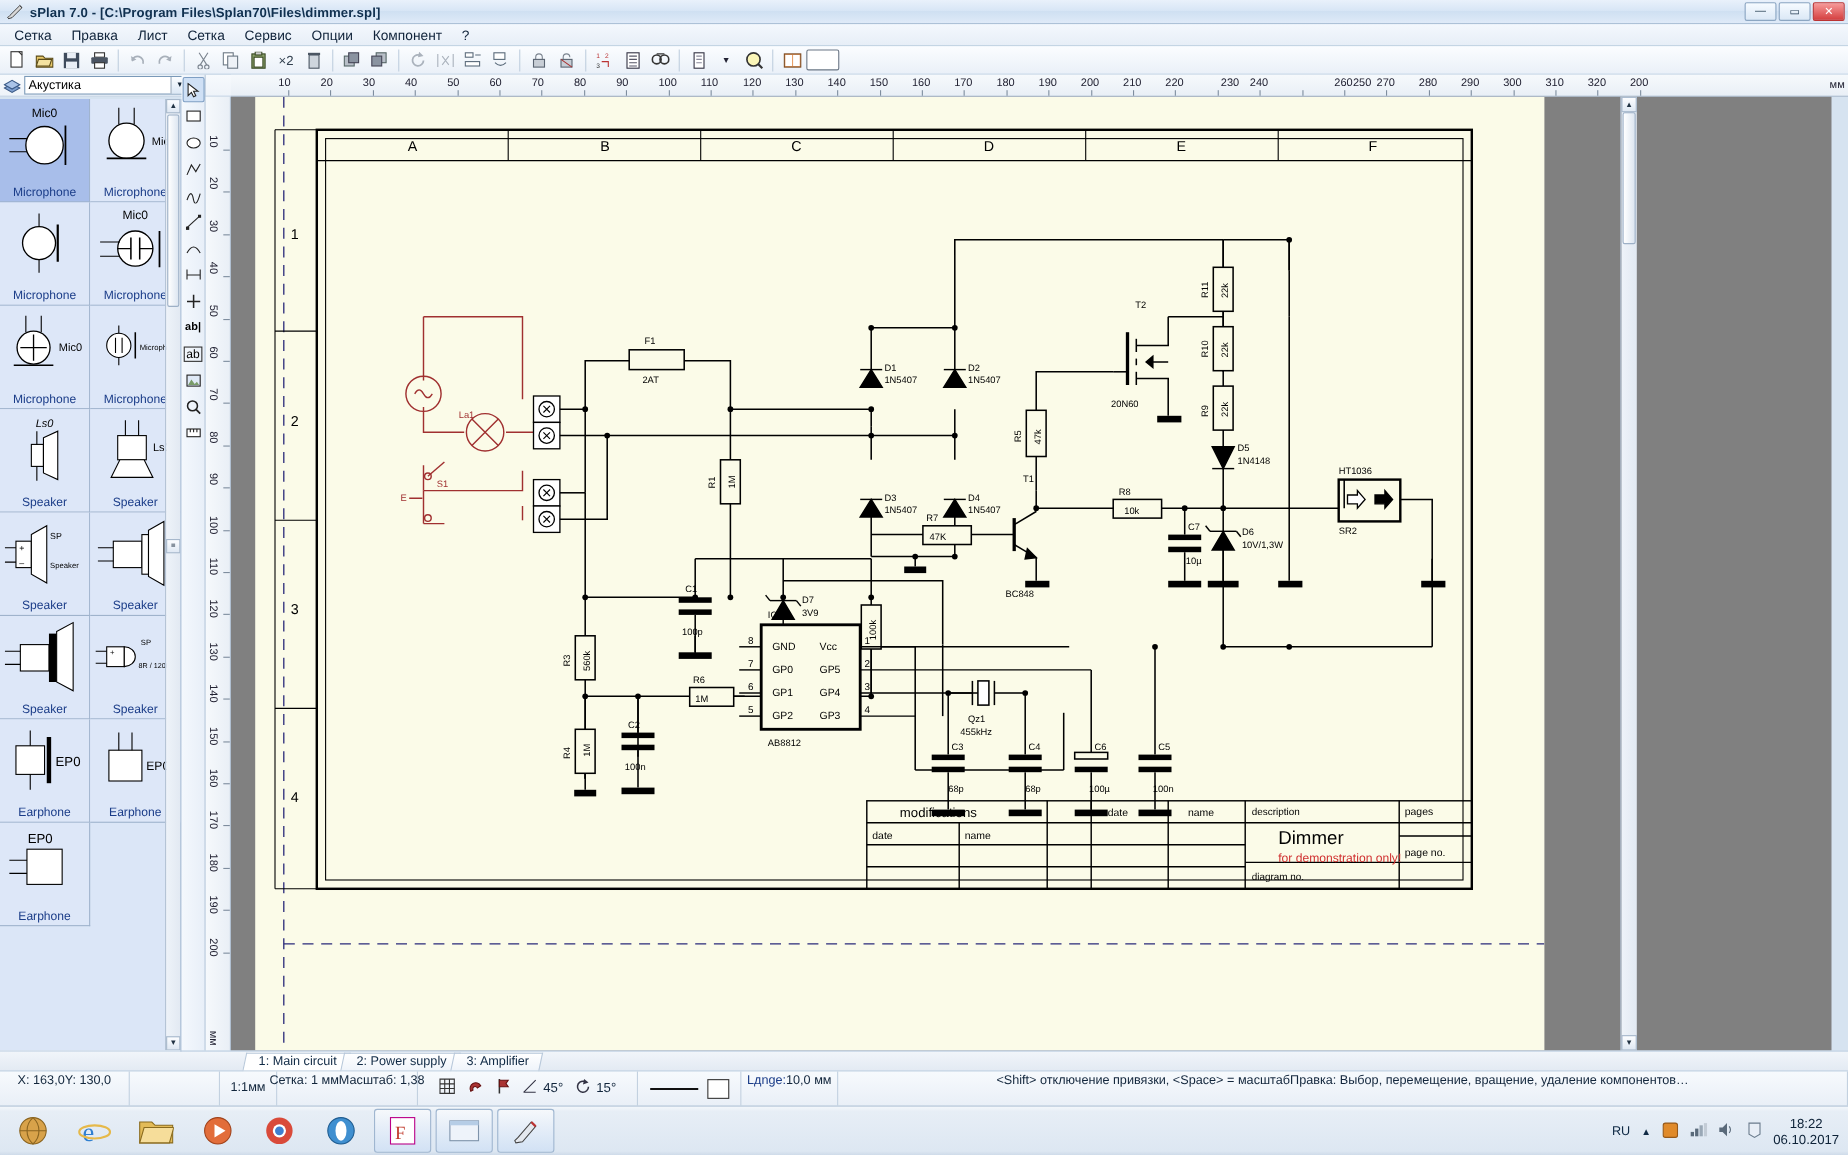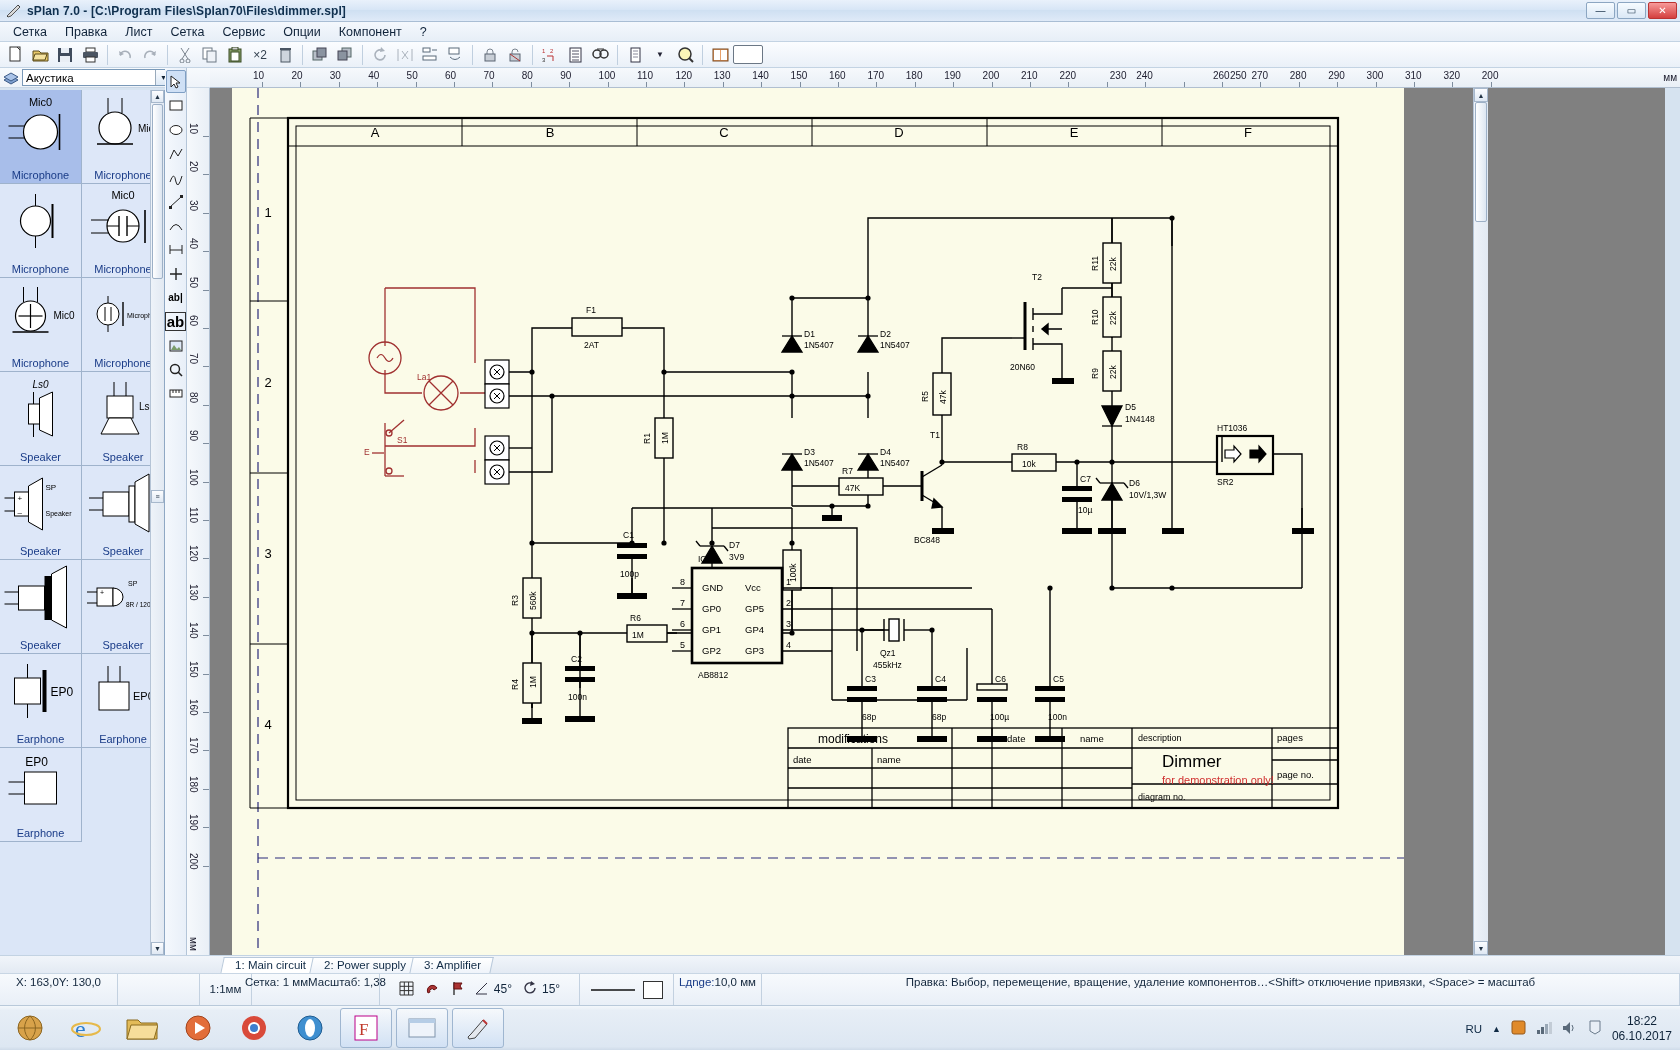--- a/index.html
+++ b/index.html
@@ -654,21 +654,21 @@
       </div>
     <div class="dtool">
       <svg width="14" height="14">
           <path d="M7 1 v12 M1 7 h12" stroke="#222" stroke-width="1.4"></path>
         </svg>
       </div>
     <div class="dtool">
         <span style="font-size:10px;font-weight:bold;">ab|</span>
       </div>
     <div class="dtool">
-      <span style="font-size:15px;font-weight:bold;border:1px solid #333;padding:0 1px;">ab</span>
+      <span style="font-size:11px;font-weight:normal;border:1px solid #333;padding:0 1px;">ab</span>
       </div>
     <div class="dtool">
       <svg width="14" height="12">
           <rect x="1" y="1" width="12" height="10" fill="#dfe9f7" stroke="#222"></rect>
           <path d="M2 10 L5 5 L8 9 L10 7 L12 10 Z" fill="#7a9c6a"></path>
         </svg>
       </div>
     <div class="dtool">
       <svg width="14" height="14">
           <circle cx="6" cy="6" r="4.5" fill="none" stroke="#222" stroke-width="1.4"></circle>
@@ -1334,22 +1334,22 @@
       <svg width="44" height="10">
           <line x1="0" y1="5" x2="44" y2="5" stroke="#111" stroke-width="1.6"></line>
         </svg>
       <span style="width:20px;height:18px;border:1px solid #333;background:#fff;display:inline-block;"></span>
     </div>
     <div class="scell" style="width:88px;">
       <span style="color:#1a3c88;">Lдnge:</span>
       <span>10,0 мм</span>
     </div>
     <div class="scell" style="flex:1;">
+      <span>&lt;Shift&gt; отключение привязки, &lt;Space&gt; =  масштаб</span>
       <span>Правка: Выбор, перемещение, вращение, удаление компонентов…</span>
-      <span>&lt;Shift&gt; отключение привязки, &lt;Space&gt; =  масштаб</span>
     </div>
   </div>
 
   <div class="taskbar">
     <div class="tb-item">
       <svg width="30" height="30">
           <circle cx="15" cy="15" r="12" fill="#d8a24a" stroke="#8a6420"></circle>
           <path d="M3 15h24M15 3 a16 16 0 0 1 0 24 a16 16 0 0 1 0 -24" fill="none" stroke="#8a6420"></path>
         </svg>
       </div>

